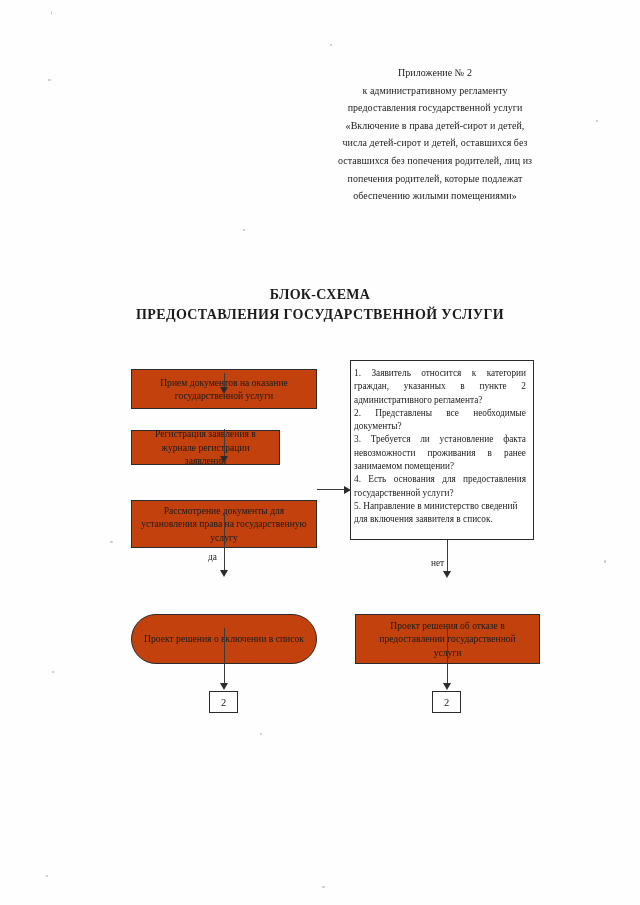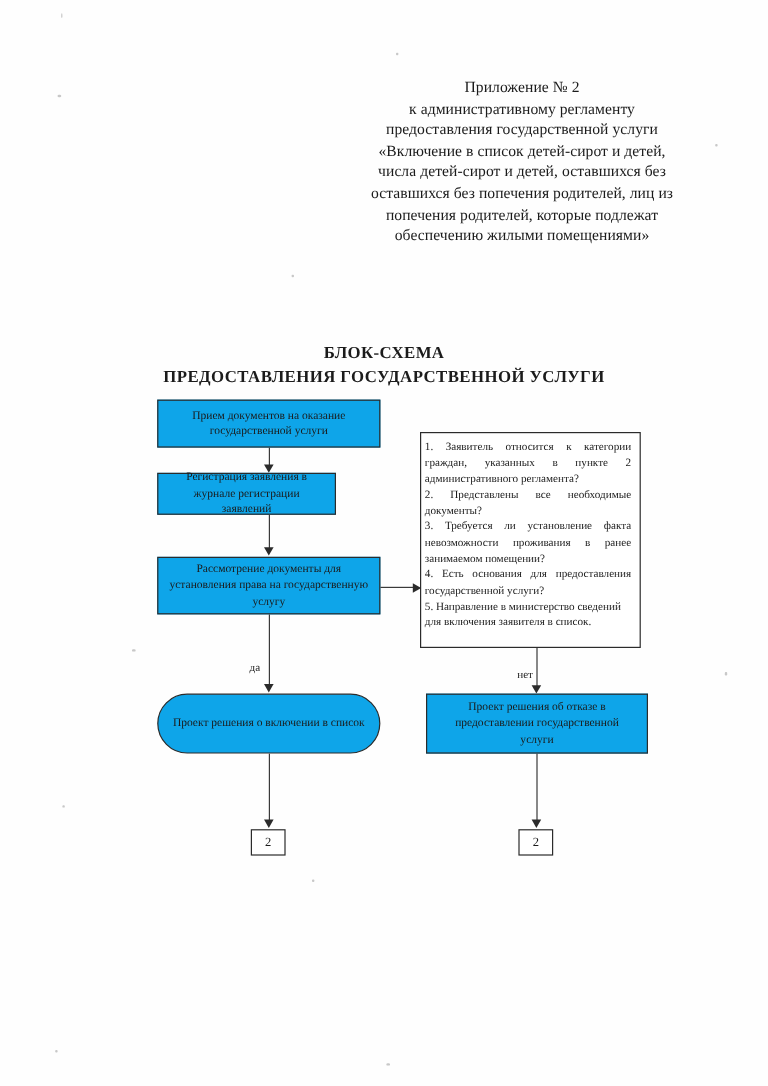--- a/index.html
+++ b/index.html
@@ -32,21 +32,21 @@
     opacity: .55;
   }
 
   
   .appendix {
     position: absolute;
     left: 270px;
     top: 64px;
     width: 330px;
     text-align: center;
-    font-size: 13px;
+    font-size: 10px;
     line-height: 17.6px;
     letter-spacing: .05px;
   }
   .appendix div { white-space: nowrap; }
 
   
   .doc-title {
     position: absolute;
     left: 0;
     top: 285px;
@@ -59,28 +59,29 @@
   }
   .doc-title .l2 { letter-spacing: .35px; }
 
   
   .chart { position: absolute; left: 0; top: 0; width: 640px; height: 905px; }
 
   .node {
     position: absolute;
     box-sizing: border-box;
     border: 1.1px solid #2b2b2b;
-    background: #0ea5e9;
+    background: #c2410c;
     display: flex;
     align-items: center;
     justify-content: center;
     text-align: center;
     font-size: 9.6px;
     line-height: 13.4px;
     padding: 3px 9px;
+    margin-top: 36px;
   }
   .node span { display: block; width: 100%; }
 
   
   .panel {
     position: absolute;
     box-sizing: border-box;
     border: 1.1px solid #2b2b2b;
     background: #ffffff;
     padding: 6px 7px 6px 3px;
@@ -149,21 +150,21 @@
   <div class="speck" style="left:260px;top:733px;width:2px;height:2px;"></div>
   <div class="speck" style="left:596px;top:120px;width:2px;height:2px;"></div>
   <div class="speck" style="left:604px;top:560px;width:2px;height:3px;"></div>
   <div class="speck" style="left:46px;top:875px;width:2px;height:2px;"></div>
   <div class="speck" style="left:322px;top:886px;width:3px;height:2px;"></div>
 
   <div class="appendix">
     <div>Приложение № 2</div>
     <div>к административному регламенту</div>
     <div>предоставления государственной услуги</div>
-    <div>«Включение в список детей-сирот и детей,</div>
+    <div>«Включение в права детей-сирот и детей,</div>
     <div>числа детей-сирот и детей, оставшихся без</div>
     <div>оставшихся без попечения родителей, лиц из</div>
     <div>попечения родителей, которые подлежат</div>
     <div>обеспечению жилыми помещениями»</div>
   </div>
 
   <div class="doc-title">
     <div class="l1">БЛОК-СХЕМА</div>
     <div class="l2">ПРЕДОСТАВЛЕНИЯ ГОСУДАРСТВЕННОЙ УСЛУГИ</div>
   </div>

